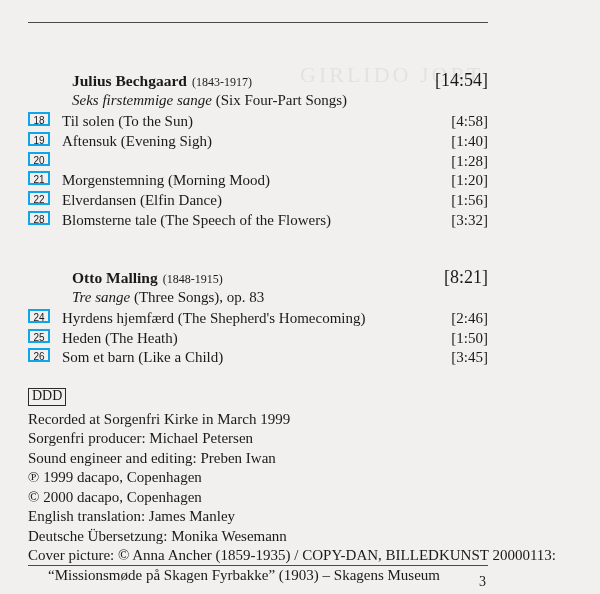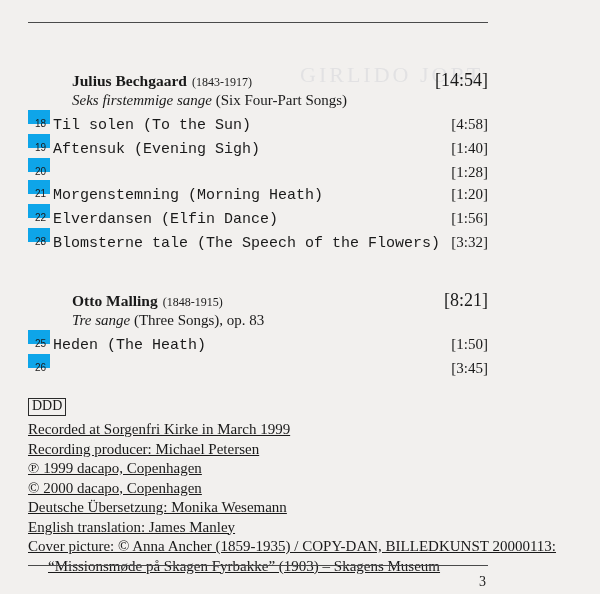--- a/index.html
+++ b/index.html
@@ -96,48 +96,46 @@
 
   .track {
     display: flex;
     align-items: baseline;
     line-height: 1.32;
     font-size: 15px;
   }
   .track-num {
     width: 22px;
     height: 14px;
-    border: 7px solid #0ea5e9;
+    border: 2px solid #0ea5e9;
     font-family: "Liberation Sans", sans-serif;
     font-size: 10px;
     line-height: 14px;
     text-align: center;
     box-sizing: border-box;
     flex: 0 0 auto;
     position: relative;
     top: -2px;
   }
   .track-title {
-    margin-left: 3px;
-    white-space: nowrap;
-    font-family: Liberation Mono, monospace;
+    margin-left: 12px;
+    white-space: nowrap;
   }
   .track-time {
     margin-left: auto;
     white-space: nowrap;
   }
 
   .spacer-lg { height: 26px; }
 
   
   .credits {
     margin-top: 18px;
     font-size: 15px;
     line-height: 1.30;
-    text-decoration: underline;
   }
   .ddd {
     display: inline-block;
     border: 1px solid #2a2a2a;
     padding: 0px 3px 1px 3px;
     font-family: "Liberation Serif", serif;
     font-size: 14px;
     line-height: 1.05;
     margin-bottom: 4px;
   }
@@ -181,21 +179,21 @@
         <span class="track-num">19</span>
         <span class="track-title">Aftensuk (Evening Sigh)</span>
         <span class="track-time">[1:40]</span>
       </div>
       <div class="track">
         <span class="track-num">20</span>
         <span class="track-time">[1:28]</span>
       </div>
       <div class="track">
         <span class="track-num">21</span>
-        <span class="track-title">Morgenstemning (Morning Heath)</span>
+        <span class="track-title">Morgenstemning (Morning Mood)</span>
         <span class="track-time">[1:20]</span>
       </div>
       <div class="track">
         <span class="track-num">22</span>
         <span class="track-title">Elverdansen (Elfin Dance)</span>
         <span class="track-time">[1:56]</span>
       </div>
       <div class="track">
         <span class="track-num">28</span>
         <span class="track-title">Blomsterne tale (The Speech of the Flowers)</span>
@@ -209,38 +207,45 @@
       <div class="group-header">
         <span class="composer">Otto Malling</span>
         <span class="composer-dates">(1848-1915)</span>
         <span class="group-duration">[8:21]</span>
       </div>
       <div class="work-title">
         <span>Tre sange</span><span class="roman"> (Three Songs), op. 83</span>
       </div>
 
       <div class="track">
+        <span class="track-num">24</span>
+        <span class="track-title">Hyrdens hjemfærd (The Shepherd's Homecoming)</span>
+        <span class="track-time">[2:46]</span>
+      </div>
+      <div class="track">
         <span class="track-num">25</span>
         <span class="track-title">Heden (The Heath)</span>
         <span class="track-time">[1:50]</span>
       </div>
       <div class="track">
         <span class="track-num">26</span>
+        <span class="track-title">Som et barn (Like a Child)</span>
         <span class="track-time">[3:45]</span>
       </div>
     </div>
 
     <div class="credits">
       <div class="ddd">DDD</div>
       <div class="credit-line">Recorded at Sorgenfri Kirke in March 1999</div>
-      <div class="credit-line">Recording producer: Michael Petersen</div>
+      <div class="credit-line">Sorgenfri producer: Michael Petersen</div>
+      <div class="credit-line">Sound engineer and editing: Preben Iwan</div>
       <div class="credit-line">℗ 1999 dacapo, Copenhagen</div>
       <div class="credit-line">© 2000 dacapo, Copenhagen</div>
+      <div class="credit-line">English translation: James Manley</div>
       <div class="credit-line">Deutsche Übersetzung: Monika Wesemann</div>
-      <div class="credit-line">English translation: James Manley</div>
       <div class="credit-line">Cover picture: © Anna Ancher (1859-1935) / COPY-DAN, BILLEDKUNST 20000113:</div>
       <div class="credit-indent">“Missionsmøde på Skagen Fyrbakke” (1903) – Skagens Museum</div>
       
     </div>
 
   </div>
 
   <div class="rule-bottom"></div>
   <div class="page-number">3</div>
 </div>

